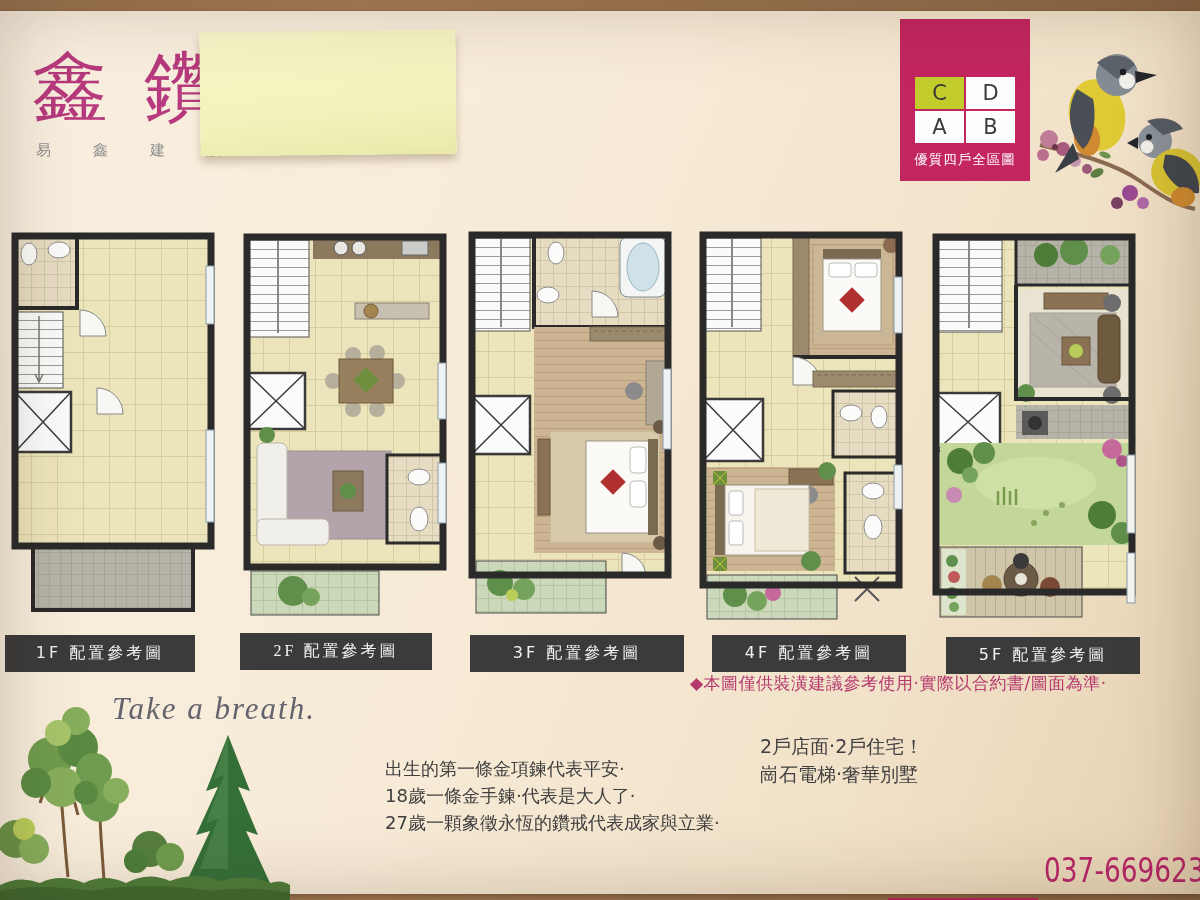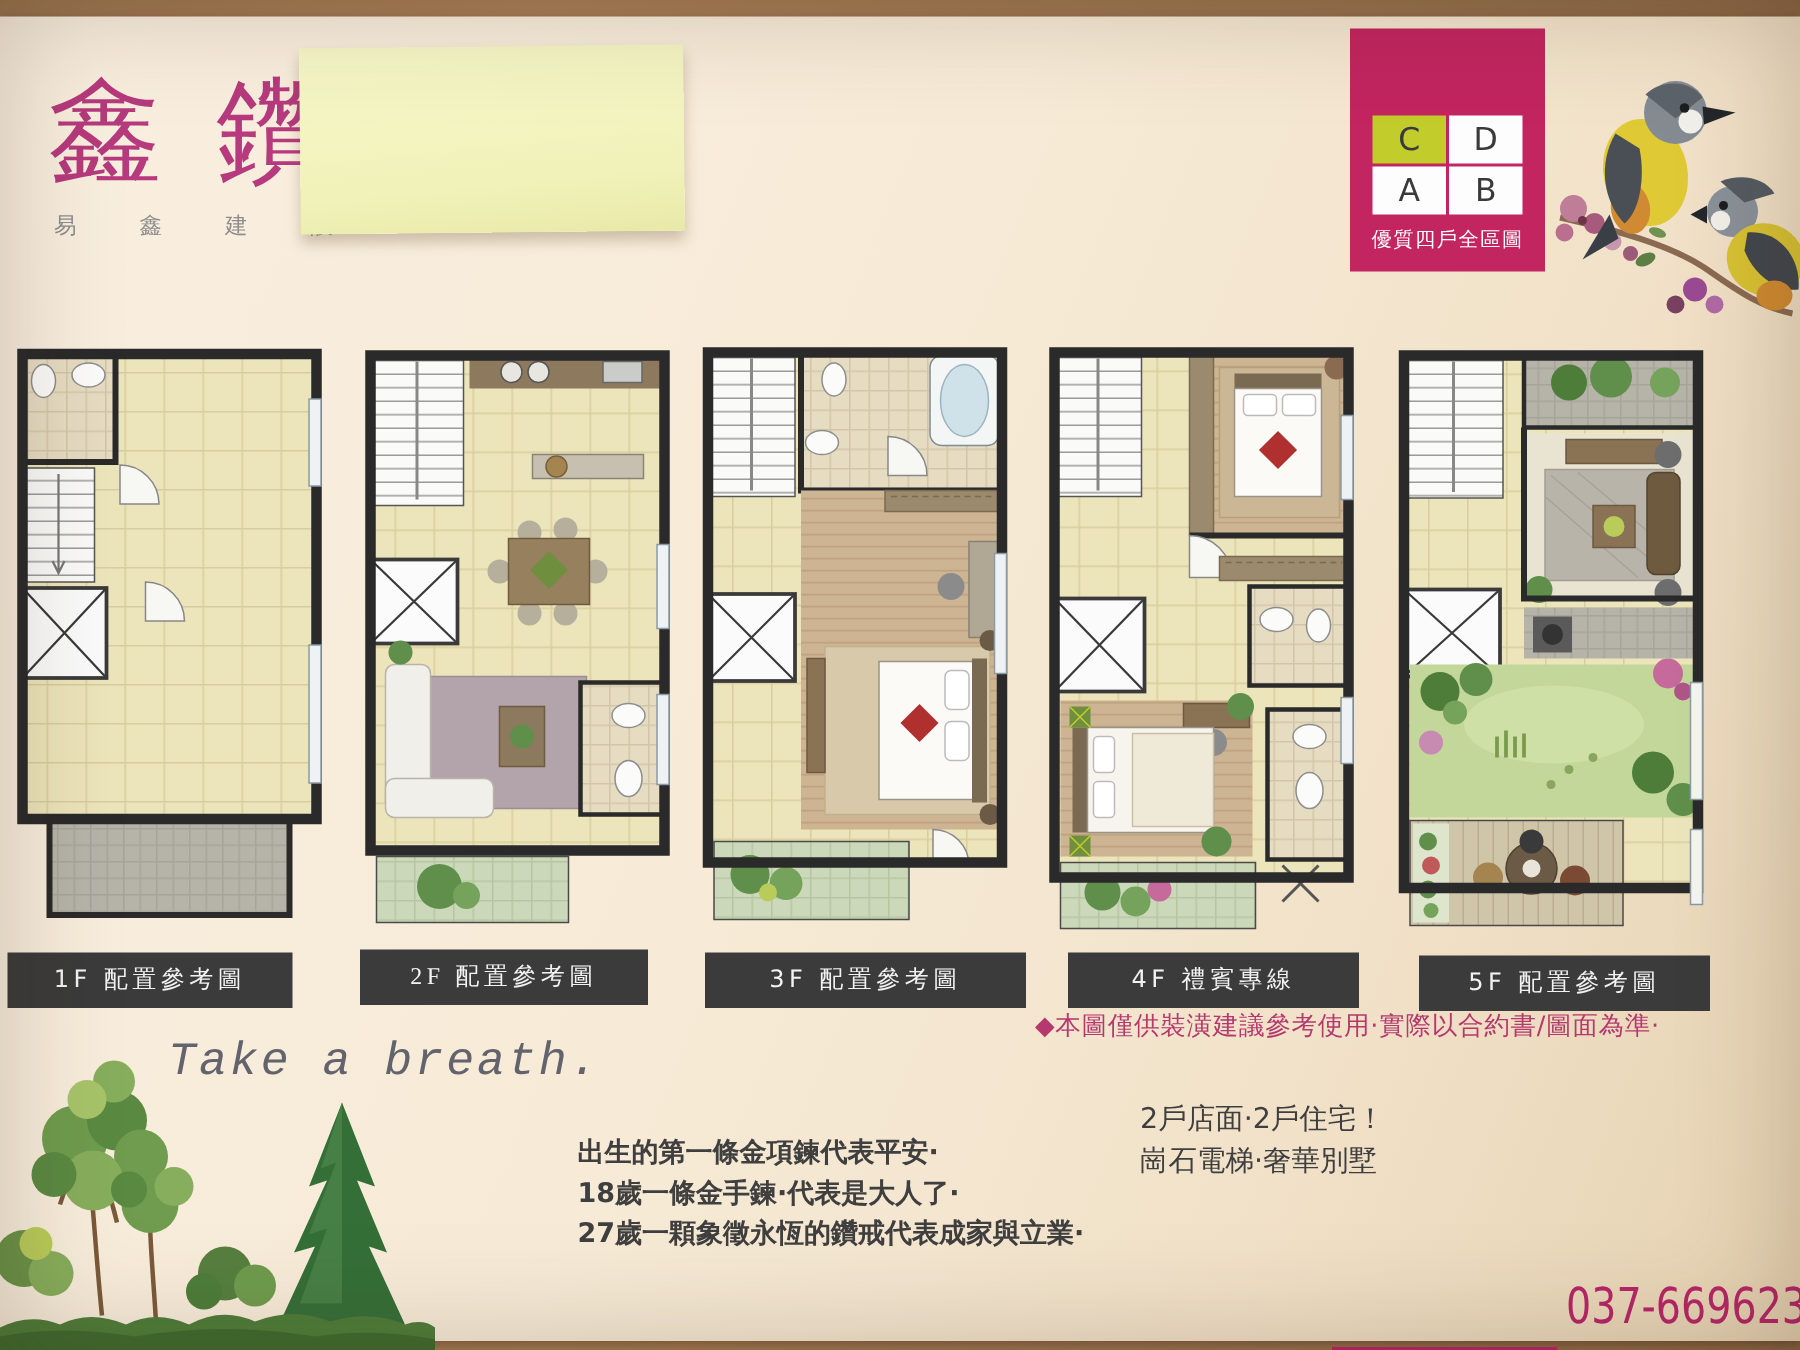--- a/index.html
+++ b/index.html
@@ -46,23 +46,23 @@
   #lab1{left:5px;top:624px;width:190px;}
   #lab2{left:240px;top:622px;width:192px;font-family:Liberation Serif, serif;}
   #lab3{left:470px;top:624px;width:214px;}
   #lab4{left:712px;top:624px;width:194px;}
   #lab5{left:946px;top:626px;width:194px;}
 
   .disclaimer{position:absolute;left:690px;top:661px;font-size:17px;color:#b5386e;
          letter-spacing:.5px;white-space:nowrap;}
 
   .tagline{position:absolute;left:112px;top:680px;font-size:31px;color:#63636d;
-         font-style:italic;font-family:Liberation Mono, monospace;letter-spacing:2px;}
-
-  .story{position:absolute;left:385px;top:744px;font-size:18px;color:#3f3f3f;line-height:27px;font-weight:bold;}
+         font-style:italic;font-family:Liberation Serif, serif;letter-spacing:2px;}
+
+  .story{position:absolute;left:385px;top:744px;font-size:18px;color:#3f3f3f;line-height:27px;}
   .pitch{position:absolute;left:760px;top:722px;font-size:19px;color:#3f3f3f;line-height:27.5px;}
 
   .hotline-label{position:absolute;left:888px;top:845px;width:150px;height:41px;background:#bc2165;
          color:#fff;display:flex;align-items:center;justify-content:center;font-size:26px;
          letter-spacing:3px;margin-top:42px;}
   .hotline-phone{position:absolute;left:1044px;top:840px;font-size:33px;color:#b72668;
          transform:scaleX(.8);transform-origin:left center;white-space:nowrap;}
 
   .trees{position:absolute;left:0;top:688px;width:300px;height:206px;}
   .birds{position:absolute;left:1035px;top:12px;width:165px;height:192px;}
@@ -381,21 +381,21 @@
         </g>
         <rect x="10" y="14" width="196" height="355" fill="none" stroke="#2a2a2a" stroke-width="7"></rect>
         <rect x="201" y="232" width="8" height="78" fill="#f4f4f0" stroke="#8a9aa4"></rect>
         <rect x="201" y="330" width="8" height="50" fill="#f4f4f0" stroke="#8a9aa4"></rect>
       </svg>
     </div>
 
     <div class="plan-label" id="lab1">1F 配置參考圖</div>
     <div class="plan-label" id="lab2">2F 配置參考圖</div>
     <div class="plan-label" id="lab3">3F 配置參考圖</div>
-    <div class="plan-label" id="lab4">4F 禮賓專線</div>
+    <div class="plan-label" id="lab4">4F 配置參考圖</div>
     <div class="plan-label" id="lab5">5F 配置參考圖</div>
 
     <div class="disclaimer">◆本圖僅供裝潢建議參考使用·實際以合約書/圖面為準·</div>
 
     <div class="tagline">Take a breath.</div>
 
     <svg class="trees" viewBox="0 0 300 206">
       <path d="M68 178 C64 140 62 100 58 66 M58 66 C50 78 44 90 40 104 M58 66 C68 84 74 98 78 116" stroke="#7a5a3a" stroke-width="3" fill="none"></path>
       <circle cx="50" cy="60" r="22" fill="#6f9c4e"></circle>
         <circle cx="78" cy="48" r="20" fill="#5a8a42"></circle>

